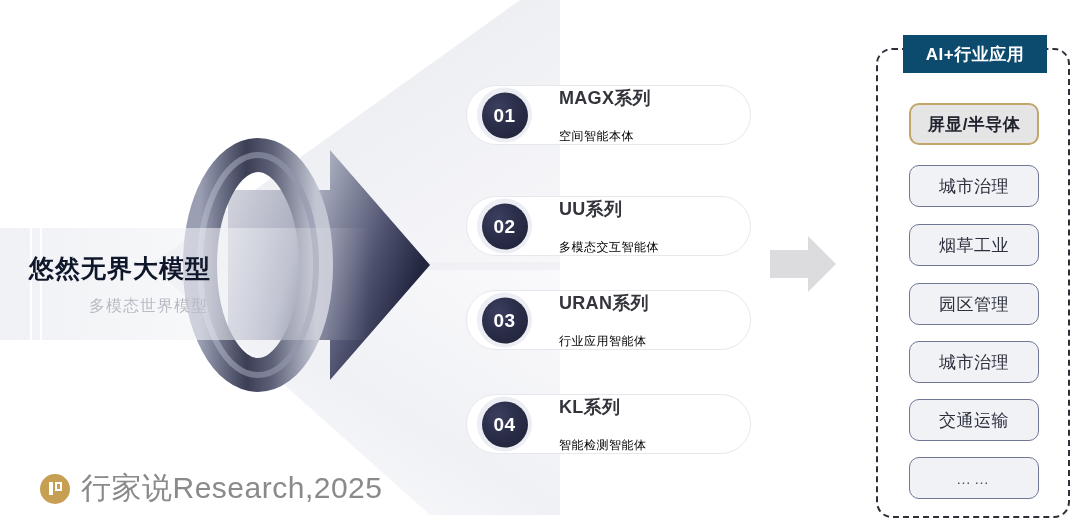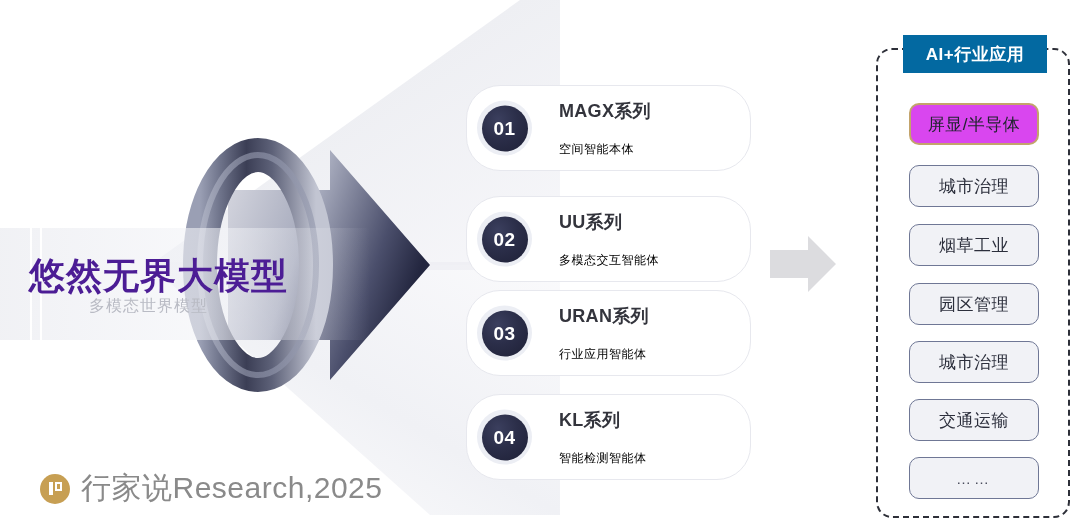--- a/index.html
+++ b/index.html
@@ -47,24 +47,24 @@
     height: 112px;
     background: rgba(255,255,255,0.95);
   }
   .band-line.l1 { left: 30px; }
   .band-line.l2 { left: 40px; }
 
   .main-title {
     position: absolute;
     left: 29px;
     top: 252px;
-    font-size: 36px;
+    font-size: 25px;
     font-weight: bold;
     letter-spacing: 1px;
-    color: #4c1d95;
+    color: #0f172a;
     white-space: nowrap;
   }
   .main-subtitle {
     position: absolute;
     left: 48px;
     top: 296px;
     font-size: 16px;
     letter-spacing: 1px;
     color: #b9bbc4;
     white-space: nowrap;
@@ -108,21 +108,21 @@
     color: #8a8a8a;
     letter-spacing: 0.5px;
     white-space: nowrap;
   }
 
   
   .card {
     position: absolute;
     left: 466px;
     width: 285px;
-    height: 86px;
+    height: 60px;
     border: 1px solid #e7e8ee;
     border-radius: 34px;
     background: #ffffff;
     box-sizing: border-box;
     display: flex;
     align-items: center;
   }
   .card.c1 { top: 85px; }
   .card.c2 { top: 196px; }
   .card.c3 { top: 290px; }
@@ -194,21 +194,21 @@
     border: 2px dashed #2d2f38;
     border-radius: 16px;
     box-sizing: border-box;
   }
   .panel-header {
     position: absolute;
     left: 903px;
     top: 35px;
     width: 144px;
     height: 38px;
-    background: #0369a1;
+    background: #0c4a6e;
     display: flex;
     align-items: center;
     justify-content: center;
   }
   .panel-header span {
     color: #ffffff;
     font-size: 17px;
     font-weight: bold;
     letter-spacing: 0.5px;
     white-space: nowrap;
@@ -225,23 +225,23 @@
     display: flex;
     align-items: center;
     justify-content: center;
     font-size: 17px;
     color: #2c2f3c;
     letter-spacing: 0.5px;
     white-space: nowrap;
   }
   .ind-item.highlight {
     border: 2px solid #c3a46b;
-    background: #d946ef;
+    background: #e5e5e5;
     color: #21242f;
-    font-weight: normal;
+    font-weight: bold;
   }
   .ind-item.dots {
     color: #4a4d5c;
     letter-spacing: 3px;
     font-size: 15px;
   }
 </style>
 </head>
 <body>
 

